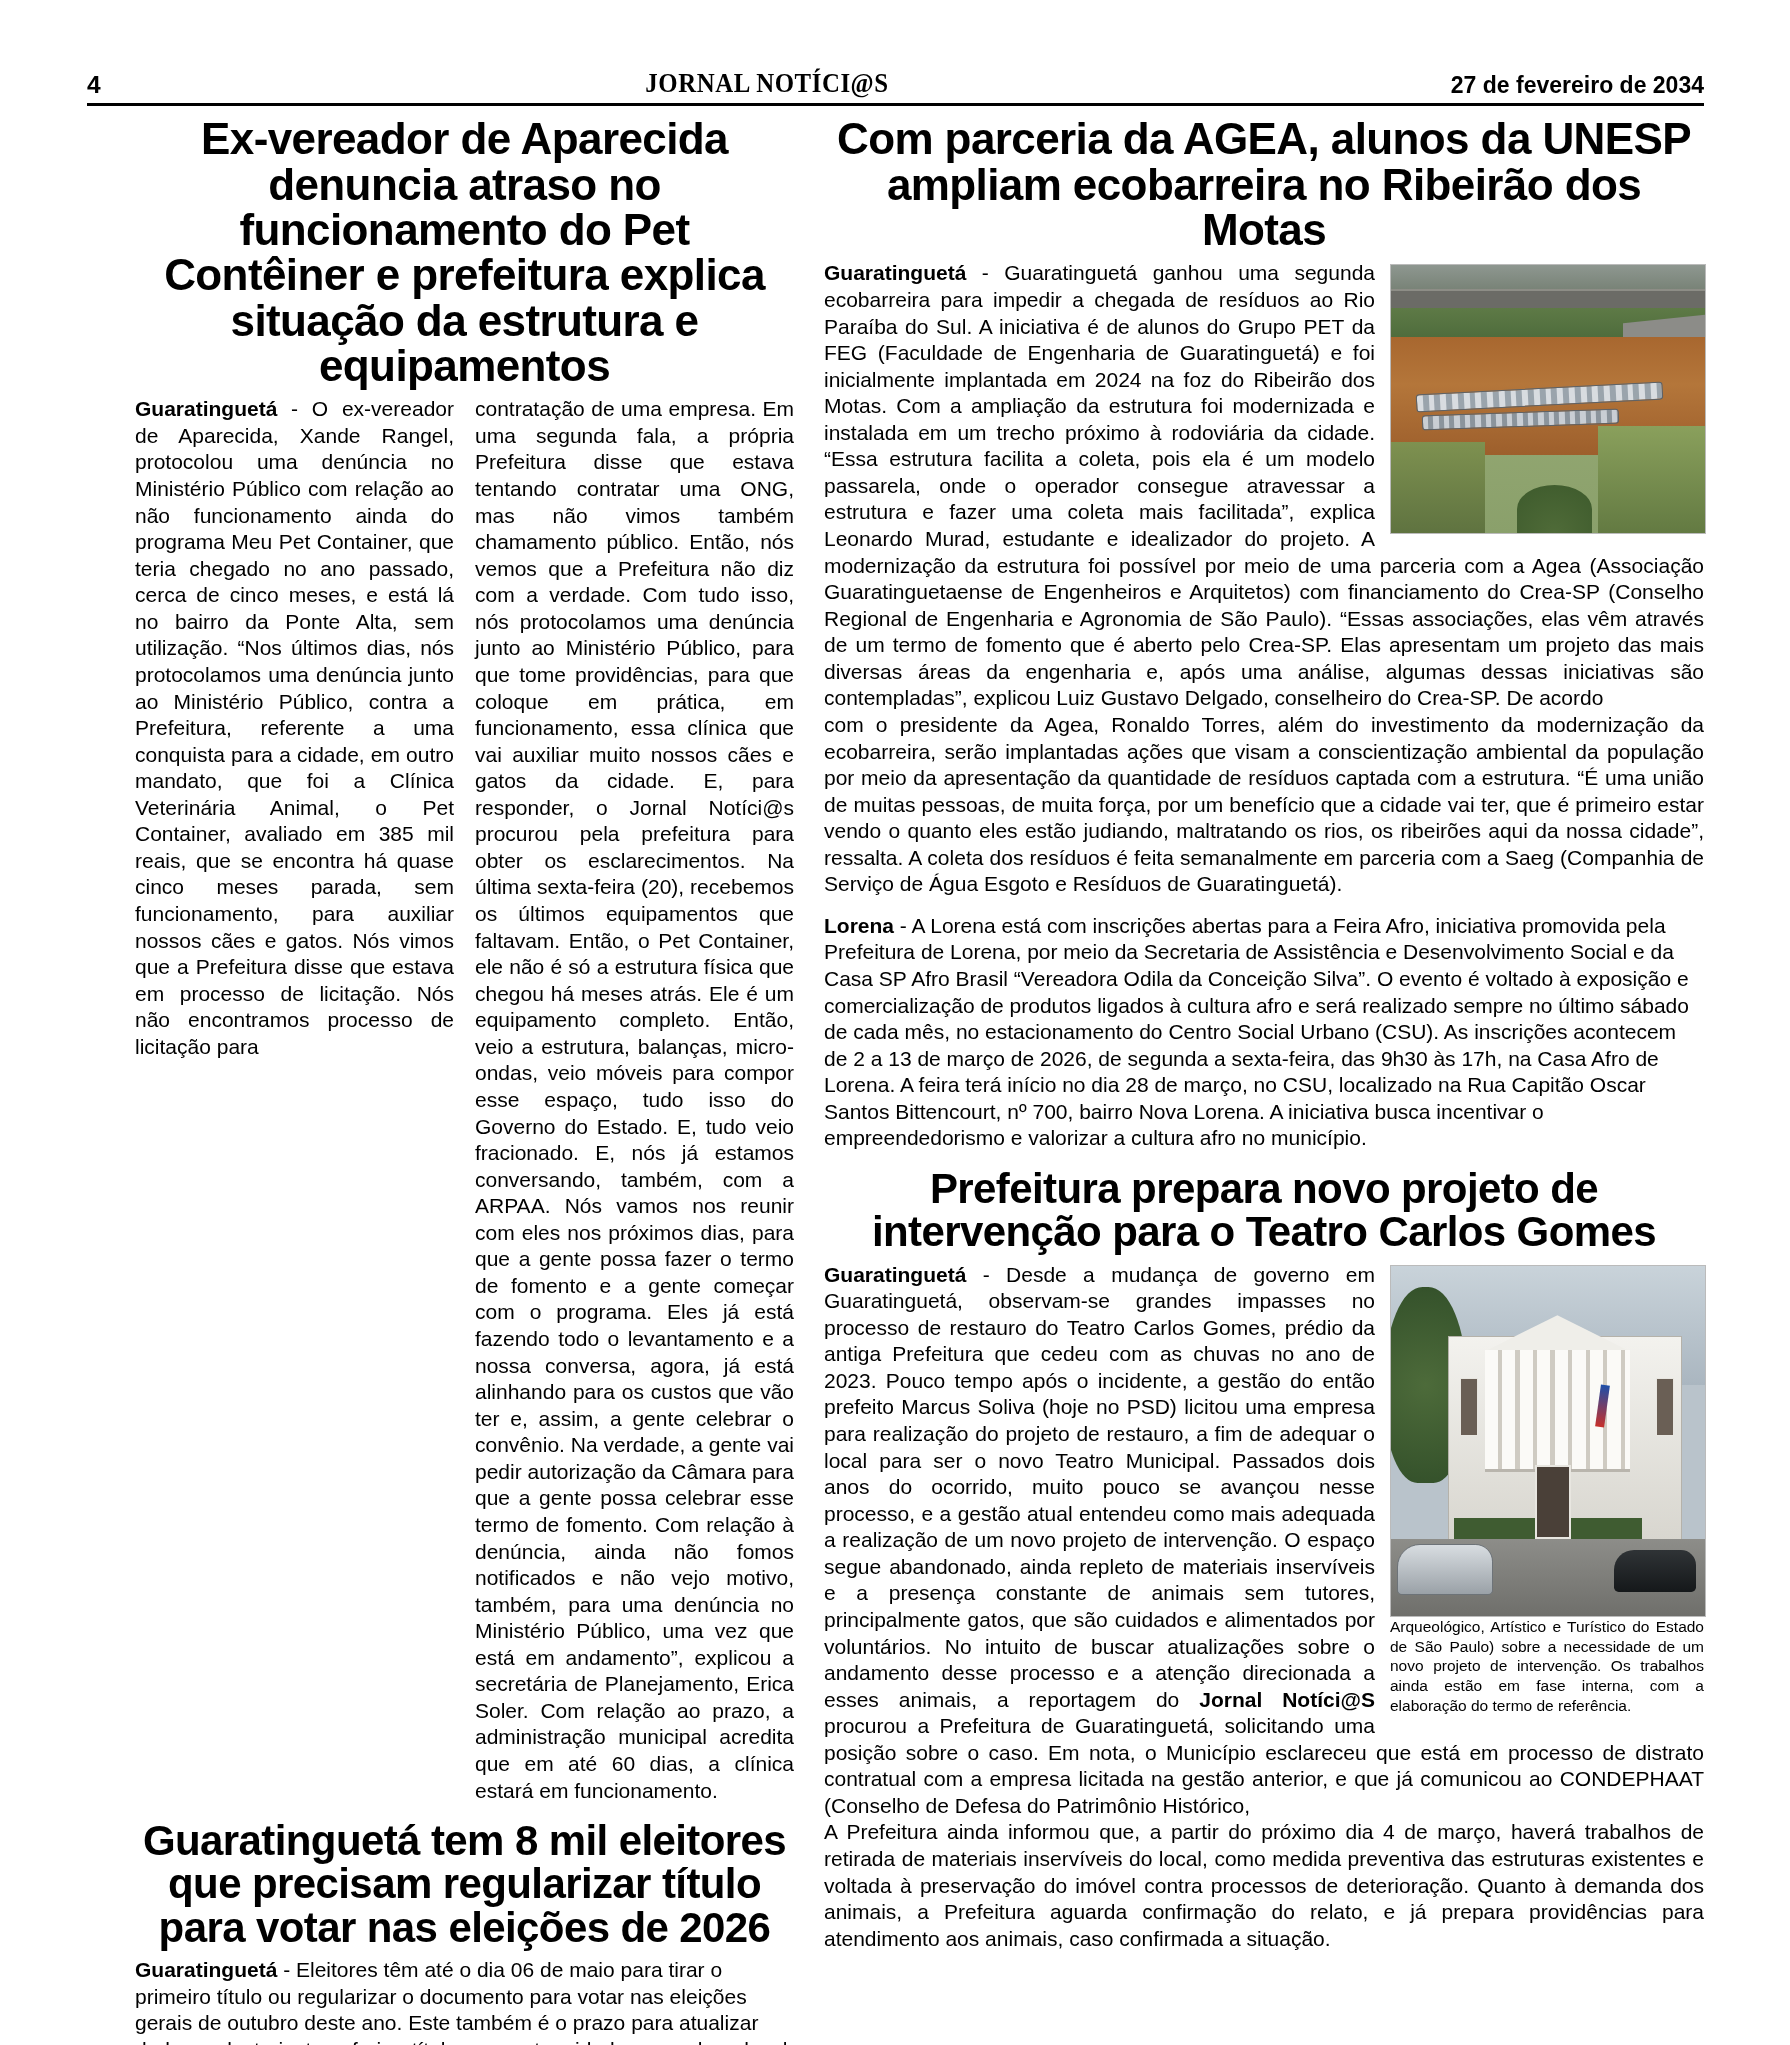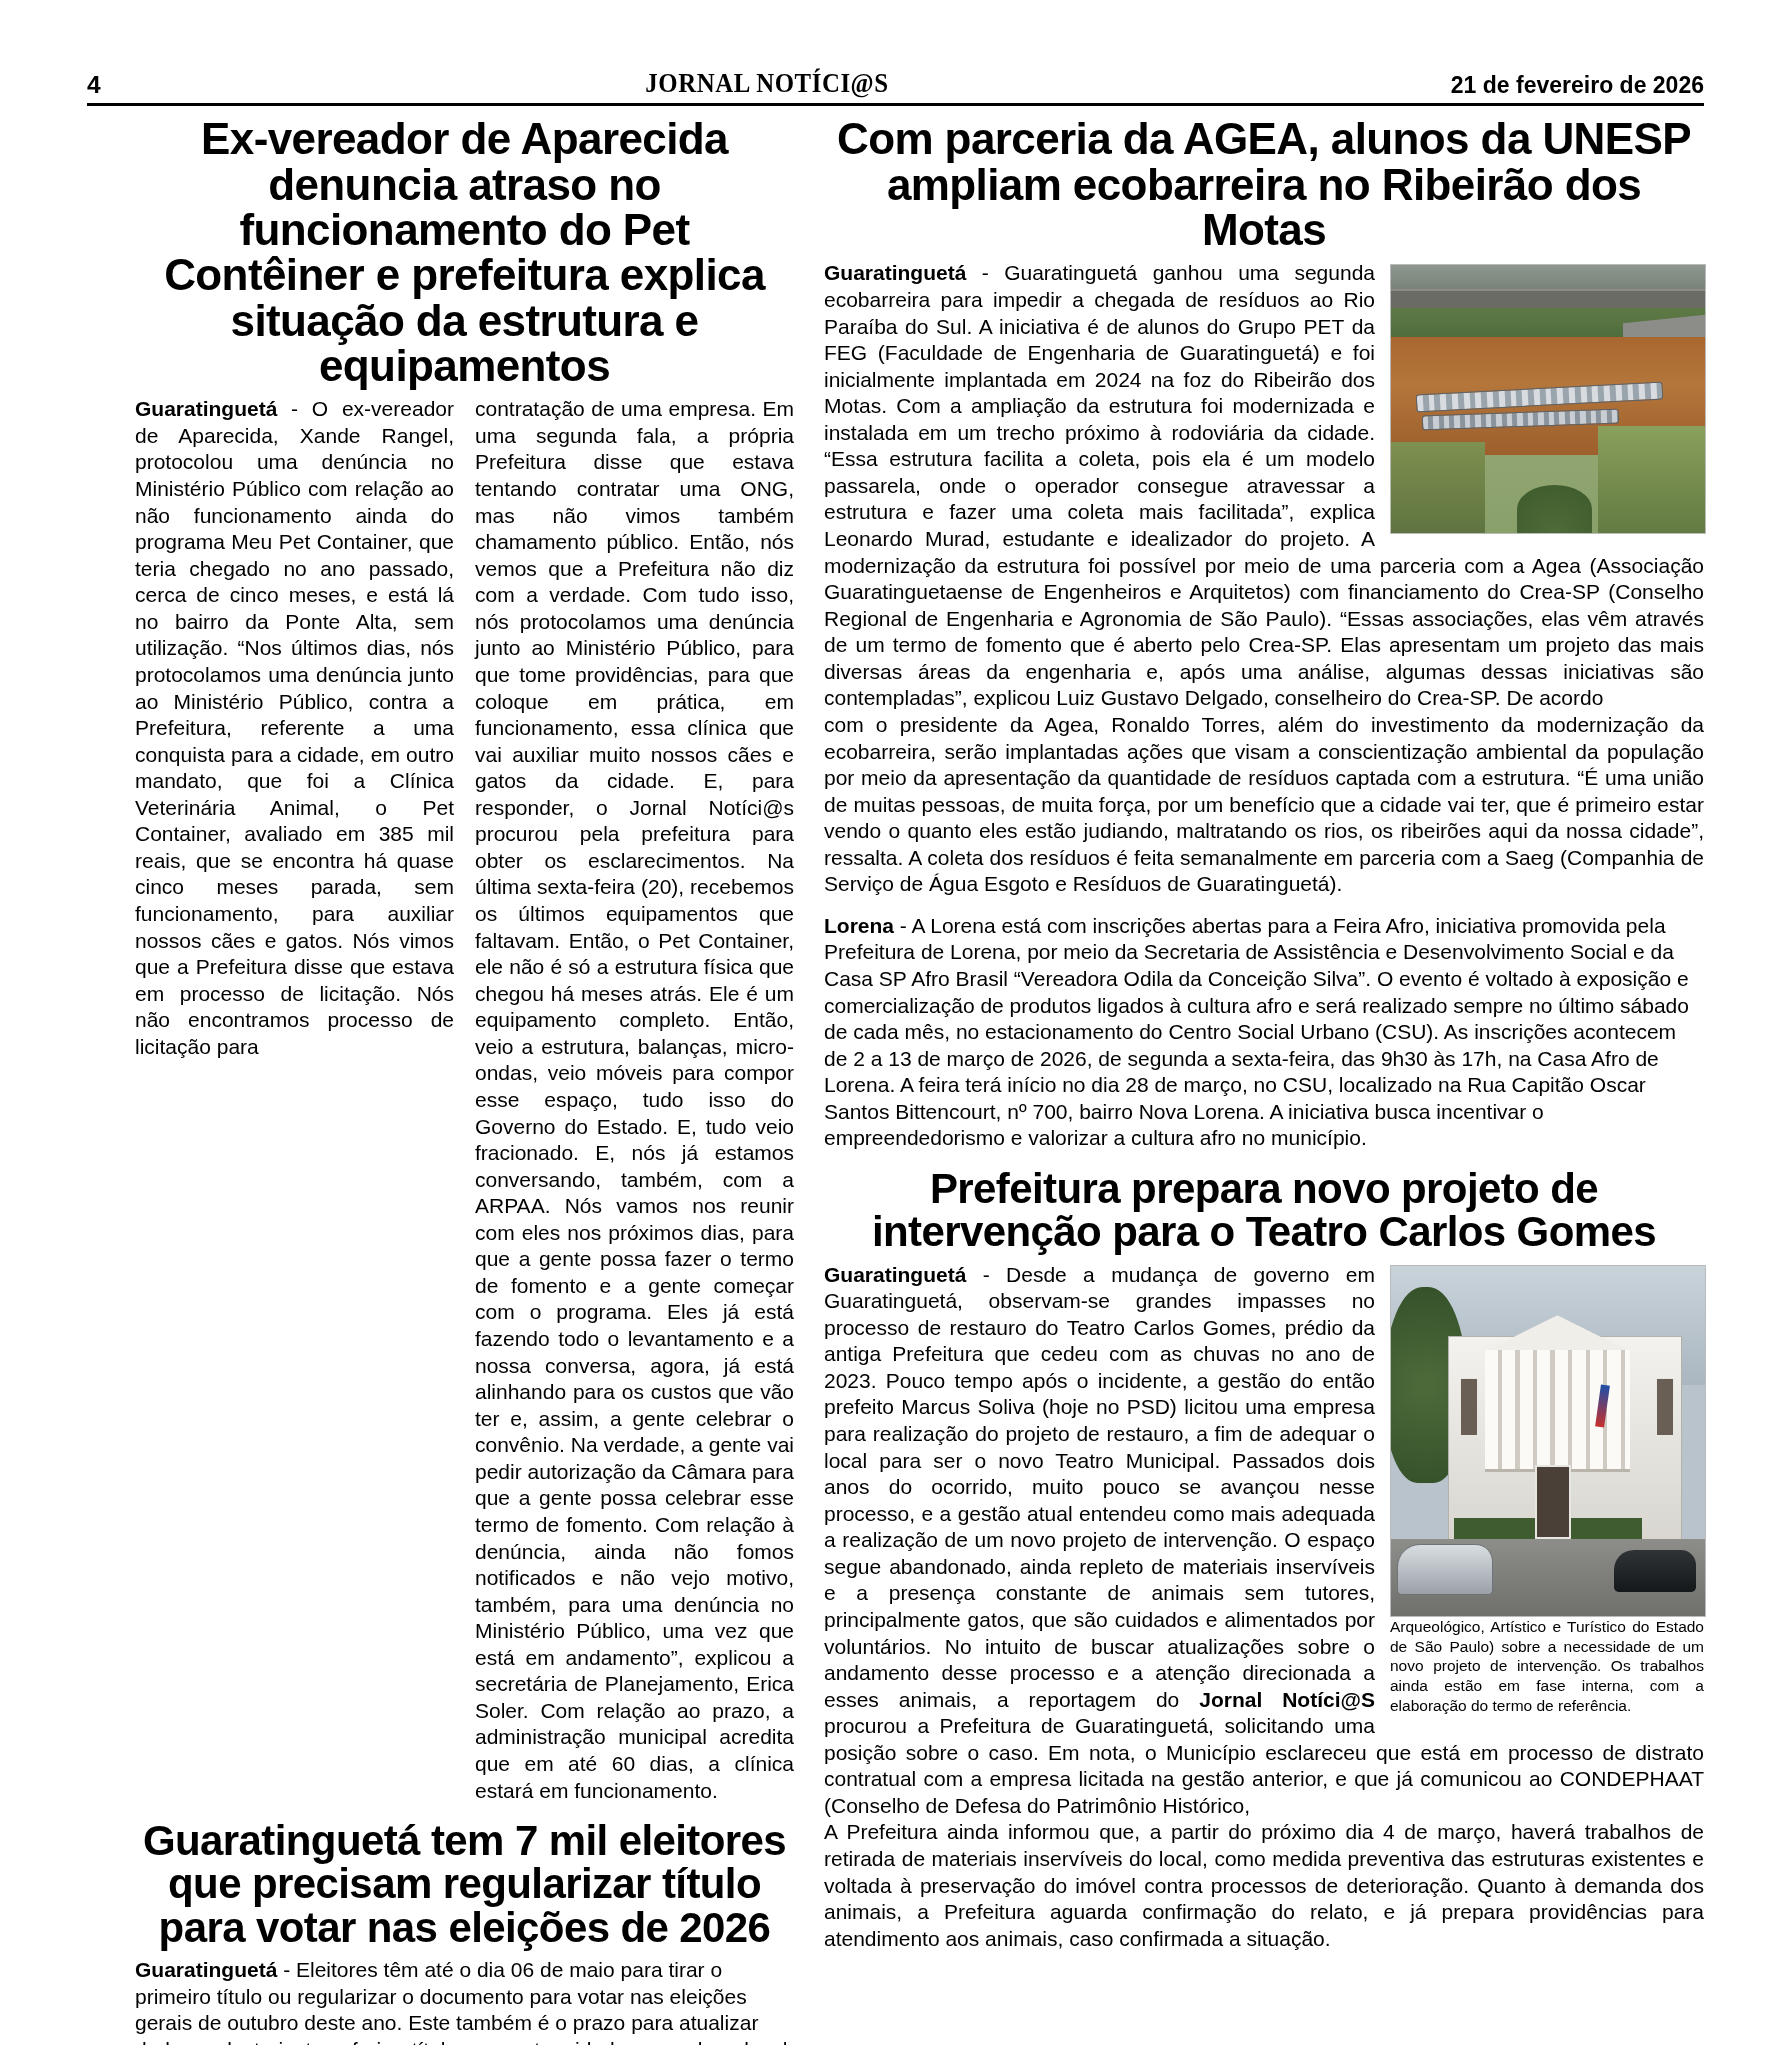--- a/index.html
+++ b/index.html
@@ -234,42 +234,42 @@
   }
 </style>
 </head>
 <body>
 
 <div class="page">
 
   <div class="masthead">
     <div class="pagenum">4</div>
     <div class="title">JORNAL NOTÍCI@S</div>
-    <div class="date">21 de fevereiro de 2026</div>
+    <div class="date">27 de fevereiro de 2034</div>
   </div>
 
   <div class="cols">
 
     <div class="col-left">
 
       <div class="article">
         <h1 class="headline hl-xl">Ex-vereador de Aparecida denuncia atraso no funcionamento do Pet Contêiner e prefeitura explica situação da estrutura e equipamentos</h1>
         <div class="two-sub">
           <div class="body">
             <p><span class="lead">Guaratinguetá</span><span> - O ex-vereador de Aparecida, Xande Rangel, protocolou uma denúncia no Ministério Público com relação ao não funcionamento ainda do programa Meu Pet Container, que teria chegado no ano passado, cerca de cinco meses, e está lá no bairro da Ponte Alta, sem utilização.
 “Nos últimos dias, nós protocolamos uma denúncia junto ao Ministério Público, contra a Prefeitura, referente a uma conquista para a cidade, em outro mandato, que foi a Clínica Veterinária Animal, o Pet Container, avaliado em 385 mil reais, que se encontra há quase cinco meses parada, sem funcionamento, para auxiliar nossos cães e gatos. Nós vimos que a Prefeitura disse que estava em processo de licitação. Nós não encontramos processo de licitação para</span></p>
           </div>
           <div class="body">
             <p>contratação de uma empresa. Em uma segunda fala, a própria Prefeitura disse que estava tentando contratar uma ONG, mas não vimos também chamamento público. Então, nós vemos que a Prefeitura não diz com a verdade. Com tudo isso, nós protocolamos uma denúncia junto ao Ministério Público, para que tome providências, para que coloque em prática, em funcionamento, essa clínica que vai auxiliar muito nossos cães e gatos da cidade. E, para responder, o Jornal Notíci@s procurou pela prefeitura para obter os esclarecimentos. Na última sexta-feira (20), recebemos os últimos equipamentos que faltavam. Então, o Pet Container, ele não é só a estrutura física que chegou há meses atrás. Ele é um equipamento completo. Então, veio a estrutura, balanças, micro-ondas, veio móveis para compor esse espaço, tudo isso do Governo do Estado. E, tudo veio fracionado. E, nós já estamos conversando, também, com a ARPAA. Nós vamos nos reunir com eles nos próximos dias, para que a gente possa fazer o termo de fomento e a gente começar com o programa. Eles já está fazendo todo o levantamento e a nossa conversa, agora, já está alinhando para os custos que vão ter e, assim, a gente celebrar o convênio. Na verdade, a gente vai pedir autorização da Câmara para que a gente possa celebrar esse termo de fomento. Com relação à denúncia, ainda não fomos notificados e não vejo motivo, também, para uma denúncia no Ministério Público, uma vez que está em andamento”, explicou a secretária de Planejamento, Erica Soler. Com relação ao prazo, a administração municipal acredita que em até 60 dias, a clínica estará em funcionamento.</p>
           </div>
         </div>
       </div>
 
       <div class="article">
-        <h1 class="headline hl-lg">Guaratinguetá tem 7 mil eleitores que precisam regularizar título para votar nas eleições de 2026</h1>
+        <h1 class="headline hl-lg">Guaratinguetá tem 8 mil eleitores que precisam regularizar título para votar nas eleições de 2026</h1>
         <div class="body centered">
           <p><span class="lead">Guaratinguetá</span><span> - Eleitores têm até o dia 06 de maio para tirar o primeiro título ou regularizar o documento para votar nas eleições gerais de outubro deste ano.
 Este também é o prazo para atualizar dados cadastrais, transferir o título para outra cidade ou mudar o local de votação.
 Após essa data, o cadastro será fechado para que a Justiça Eleitoral possa organizar o pleito, conforme determina a Lei das Eleições.
 Segundo os dados mais recentes, o Cartório Eleitoral de Guaratinguetá tem cerca de 6800 pessoas que precisam regularizar a situação.
 Deste total, aproximadamente 4300 eleitores estão sem biometria. O restante se refere a cancelamentos de títulos de quem não participou de eventual revisão do eleitorado ocorrida no município do domicílio eleitoral, não votou, não justificou e não pagou as multas referentes à ausência em três eleições consecutivas.
 Os serviços da Justiça Eleitoral são oferecidos de forma presencial ou pela internet na página do Tribunal Superior Eleitoral.
 Para quem ainda não tem biometria, o atendimento presencial é necessário para a coleta das digitais.
 O Cartório Eleitoral de Guaratinguetá funciona de segunda a sexta-feira das 11h às 17h, na Rua Marechal Deodoro, 203, Centro.</span></p>
         </div>

